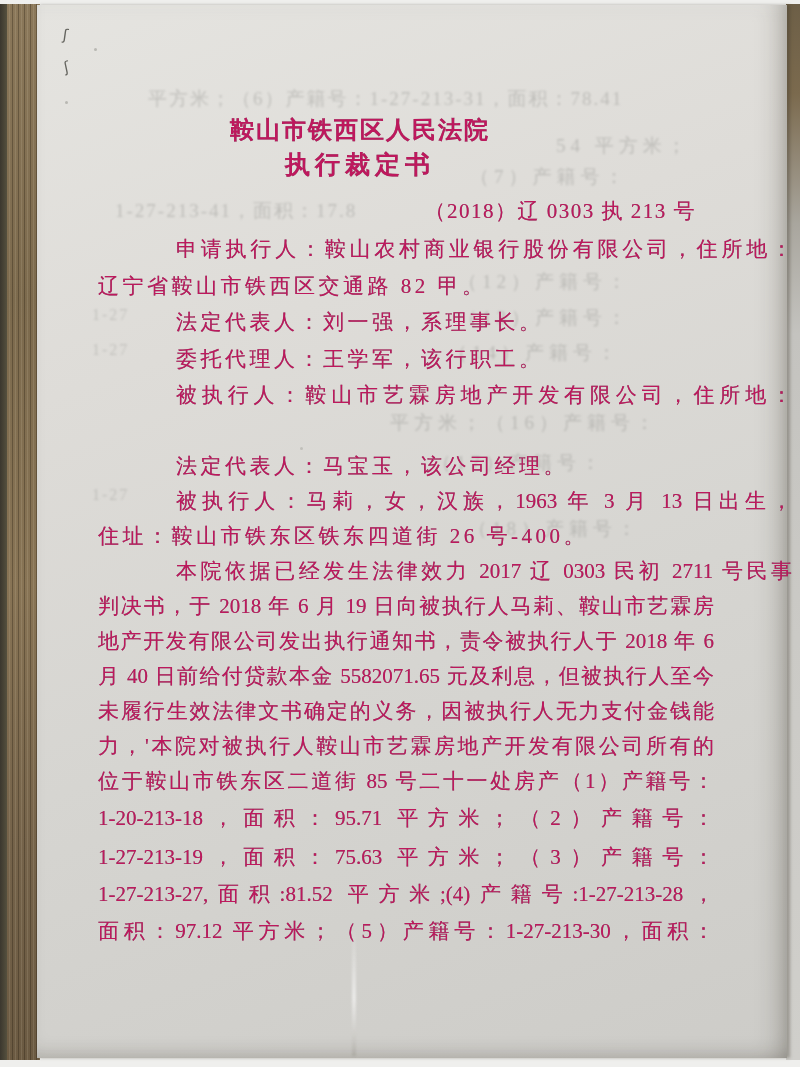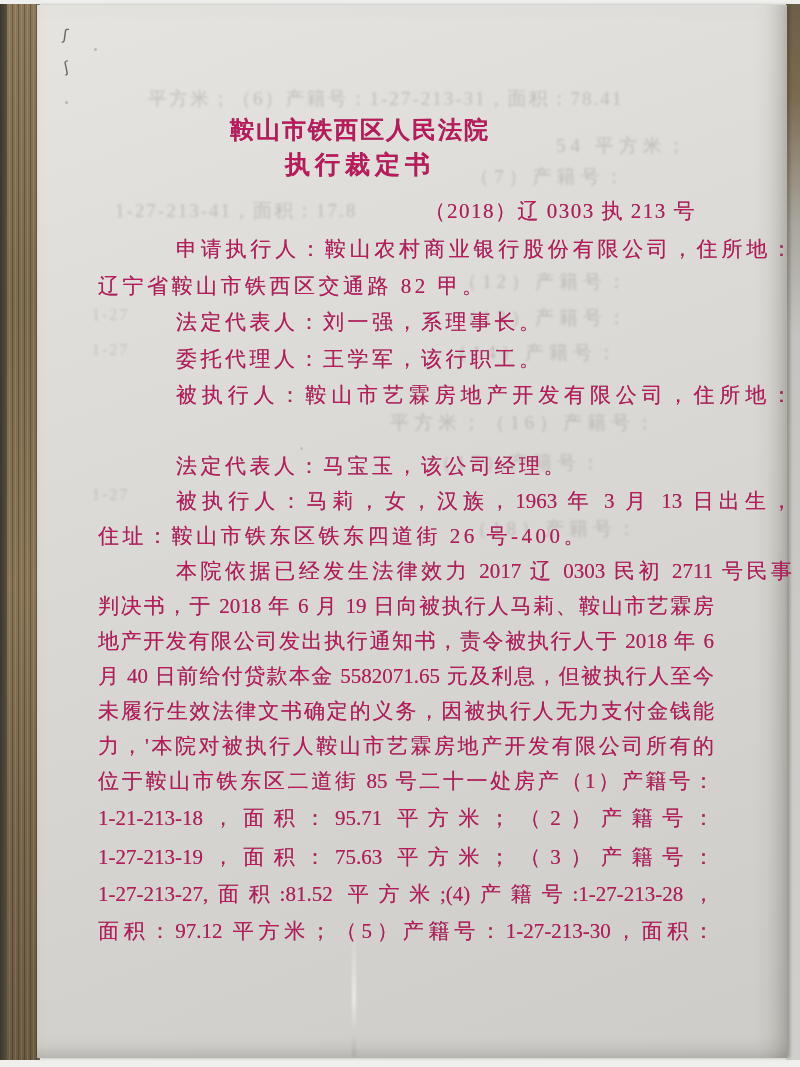--- a/index.html
+++ b/index.html
@@ -95,18 +95,18 @@
   <div class="txt line short ind" style="top:451px;">法定代表人：马宝玉，该公司经理。</div>
   <div class="txt line j ind" style="top:486px;">被执行人：马莉，女，汉族，1963 年 3 月 13 日出生，</div>
   <div class="txt line short" style="top:521px;">住址：鞍山市铁东区铁东四道街 26 号-400。</div>
   <div class="txt line j ind" style="top:556px;">本院依据已经发生法律效力 2017 辽 0303 民初 2711 号民事</div>
   <div class="txt line j" style="top:591px;">判决书，于 2018 年 6 月 19 日向被执行人马莉、鞍山市艺霖房</div>
   <div class="txt line j" style="top:626px;">地产开发有限公司发出执行通知书，责令被执行人于 2018 年 6</div>
   <div class="txt line j" style="top:661px;">月 40 日前给付贷款本金 5582071.65 元及利息，但被执行人至今</div>
   <div class="txt line j" style="top:696px;">未履行生效法律文书确定的义务，因被执行人无力支付金钱能</div>
   <div class="txt line j" style="top:731px;">力，'本院对被执行人鞍山市艺霖房地产开发有限公司所有的</div>
   <div class="txt line j" style="top:766px;">位于鞍山市铁东区二道街 85 号二十一处房产（1）产籍号：</div>
-  <div class="txt line j" style="top:803px;">1-21-213-18，面积：95.71 平方米；（2）产籍号：</div>
+  <div class="txt line j" style="top:803px;">1-20-213-18，面积：95.71 平方米；（2）产籍号：</div>
   <div class="txt line j" style="top:842px;">1-27-213-19，面积：75.63 平方米；（3）产籍号：</div>
   <div class="txt line j" style="top:879px;">1-27-213-27,面积:81.52 平方米;(4)产籍号:1-27-213-28，</div>
   <div class="txt line j" style="top:916px;">面积：97.12 平方米；（5）产籍号：1-27-213-30，面积：</div>
 
 </div>
 
 </body></html>

